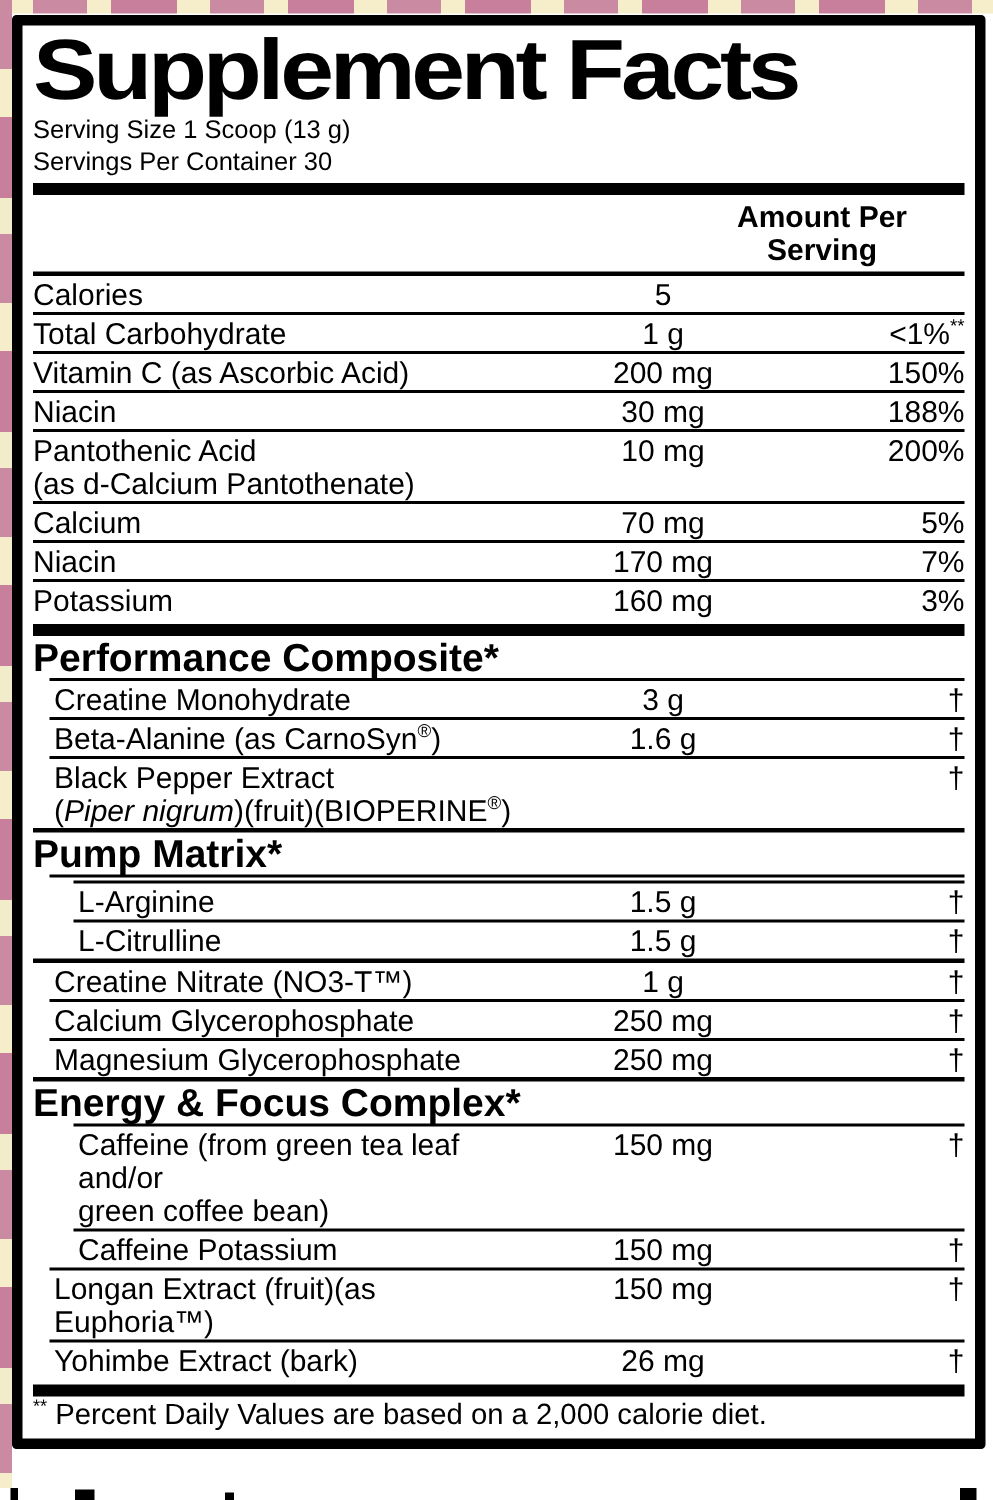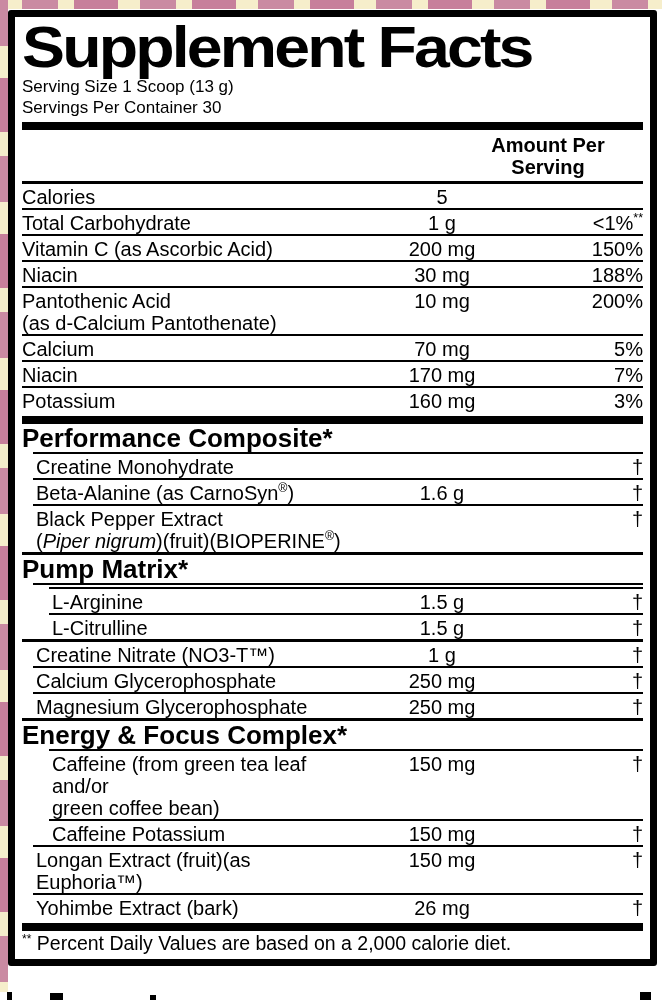--- a/index.html
+++ b/index.html
@@ -114,20 +114,21 @@
       <div class="row">
         <div class="c-name ind0">Potassium</div>
         <div class="c-amount">160 mg</div>
         <div class="c-dv">3%</div>
       </div>
       <div class="bar"></div>
       <div class="section">Performance Composite*</div>
       <div class="sep i1"></div>
       <div class="row">
         <div class="c-name ind1">Creatine Monohydrate</div>
+        <div class="c-amount">3 g</div>
         <div class="c-dv">†</div>
       </div>
       <div class="sep i1"></div>
       <div class="row">
         <div class="c-name ind1">Beta-Alanine (as CarnoSyn<sup>®</sup>)</div>
         <div class="c-amount">1.6 g</div>
         <div class="c-dv">†</div>
       </div>
       <div class="sep i1"></div>
       <div class="row">

